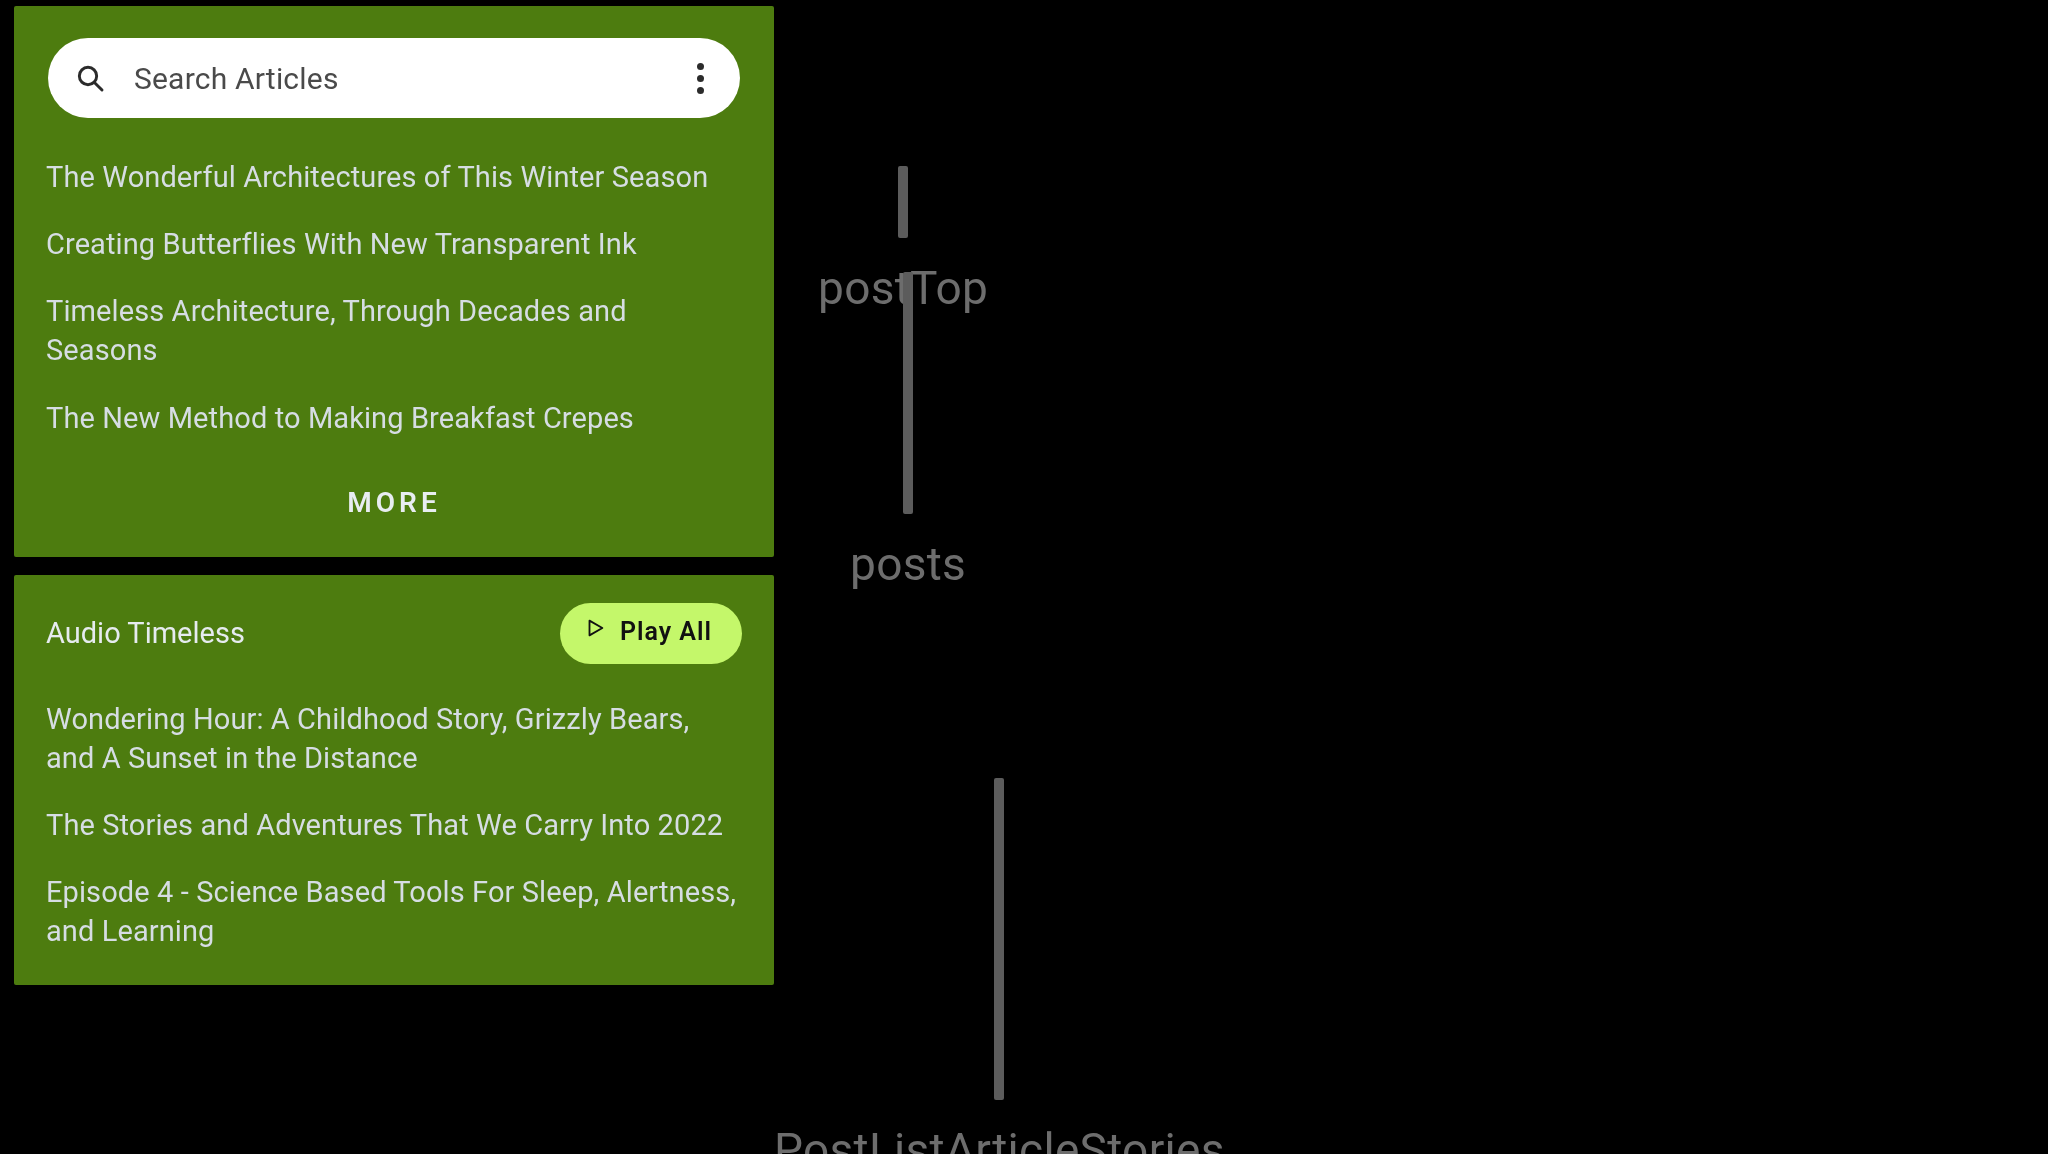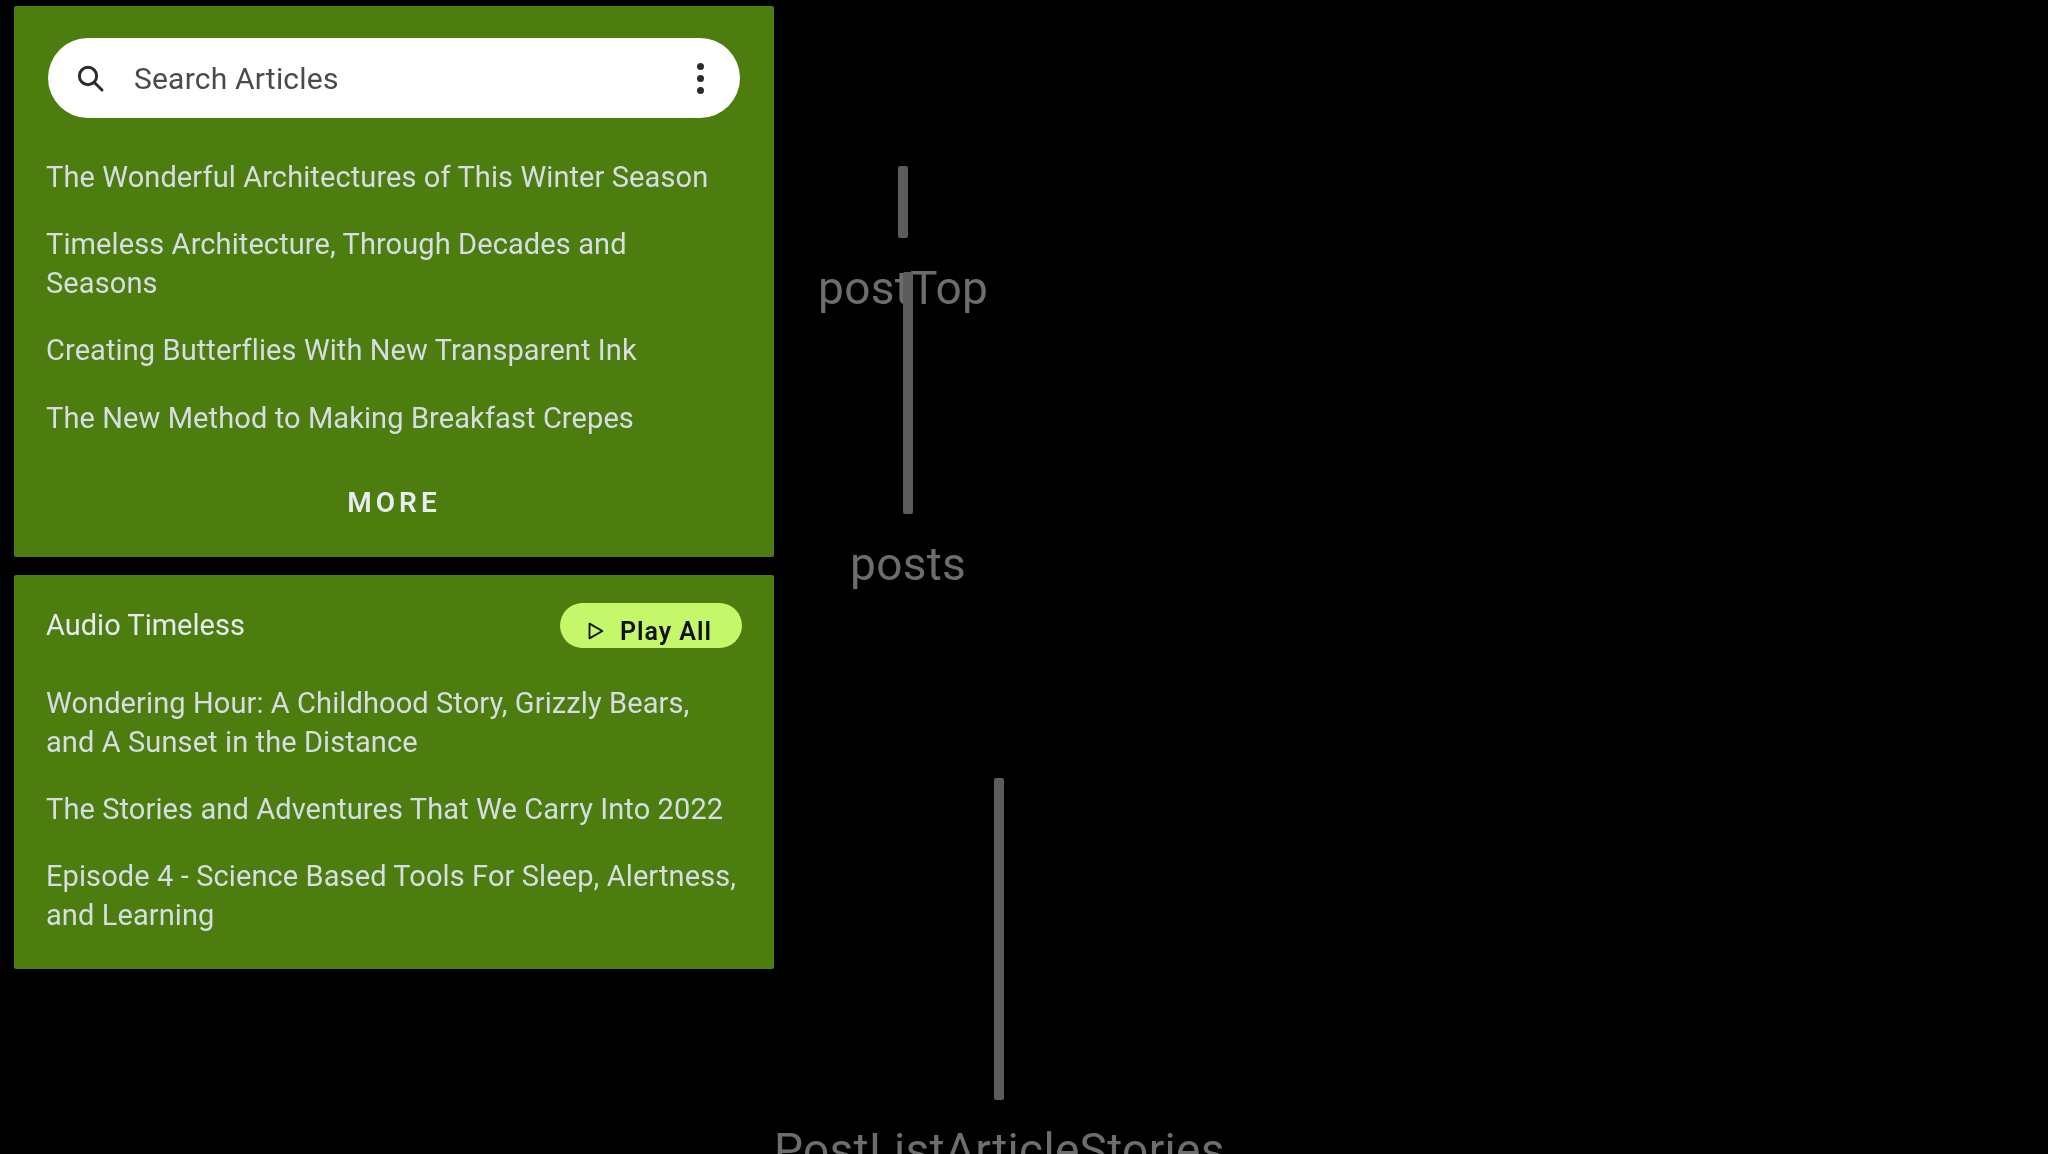--- a/index.html
+++ b/index.html
@@ -86,23 +86,22 @@
     padding: 10px 4px 22px 4px;
   }
   .stories-title {
     color: #e6ebef;
     font-size: 29px;
   }
   .play-pill {
     background: #c4f76a;
     border-radius: 999px;
     display: flex;
-    align-items: center;
     gap: 14px;
-    padding: 14px 30px 2px 24px;
+    padding: 14px 30px 18px 24px;
   }
   .play-pill svg { width: 22px; height: 22px; }
   .play-pill .lbl {
     color: #111;
     font-size: 25px;
     font-weight: 600;
     letter-spacing: 1px;
   }
 
   
@@ -143,24 +142,24 @@
           <span></span>
             <span></span>
             <span></span>
         </div>
       </div>
 
       <div class="post-item">
         <span>The Wonderful Architectures of This Winter Season</span>
       </div>
       <div class="post-item">
+        <span>Creating Butterflies With New Transparent Ink</span>
+      </div>
+      <div class="post-item">
         <span>Timeless Architecture, Through Decades and Seasons</span>
-      </div>
-      <div class="post-item">
-        <span>Creating Butterflies With New Transparent Ink</span>
       </div>
       <div class="post-item">
         <span>The New Method to Making Breakfast Crepes</span>
       </div>
 
       <div class="more-row">
         <span class="more-btn">MORE</span>
       </div>
     </div>
 

